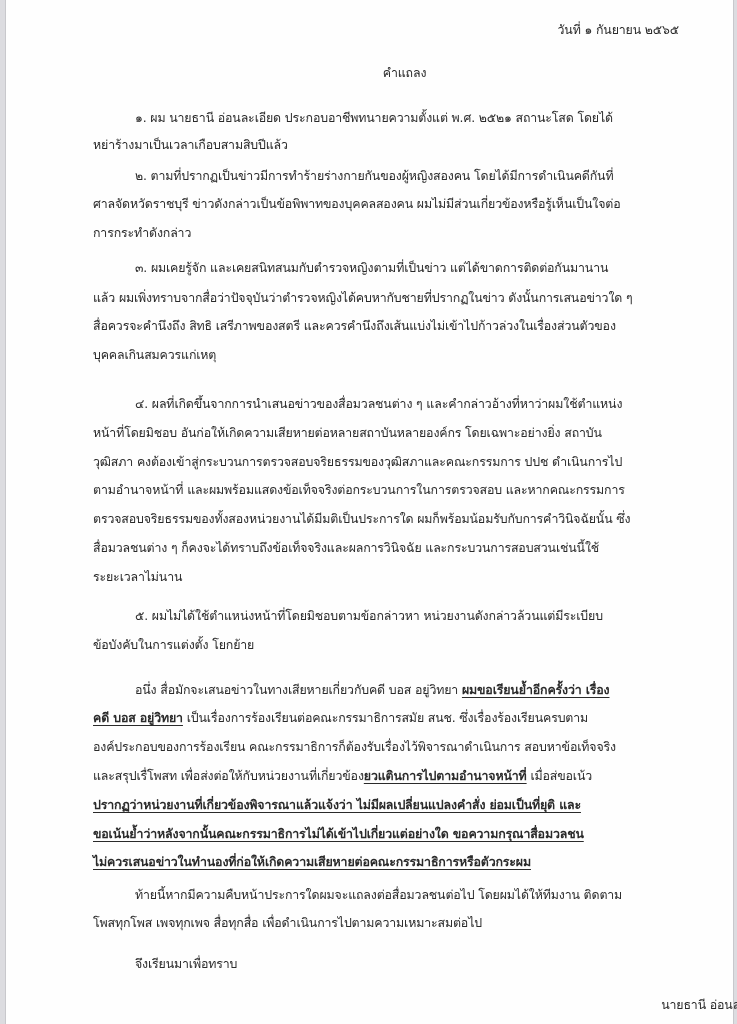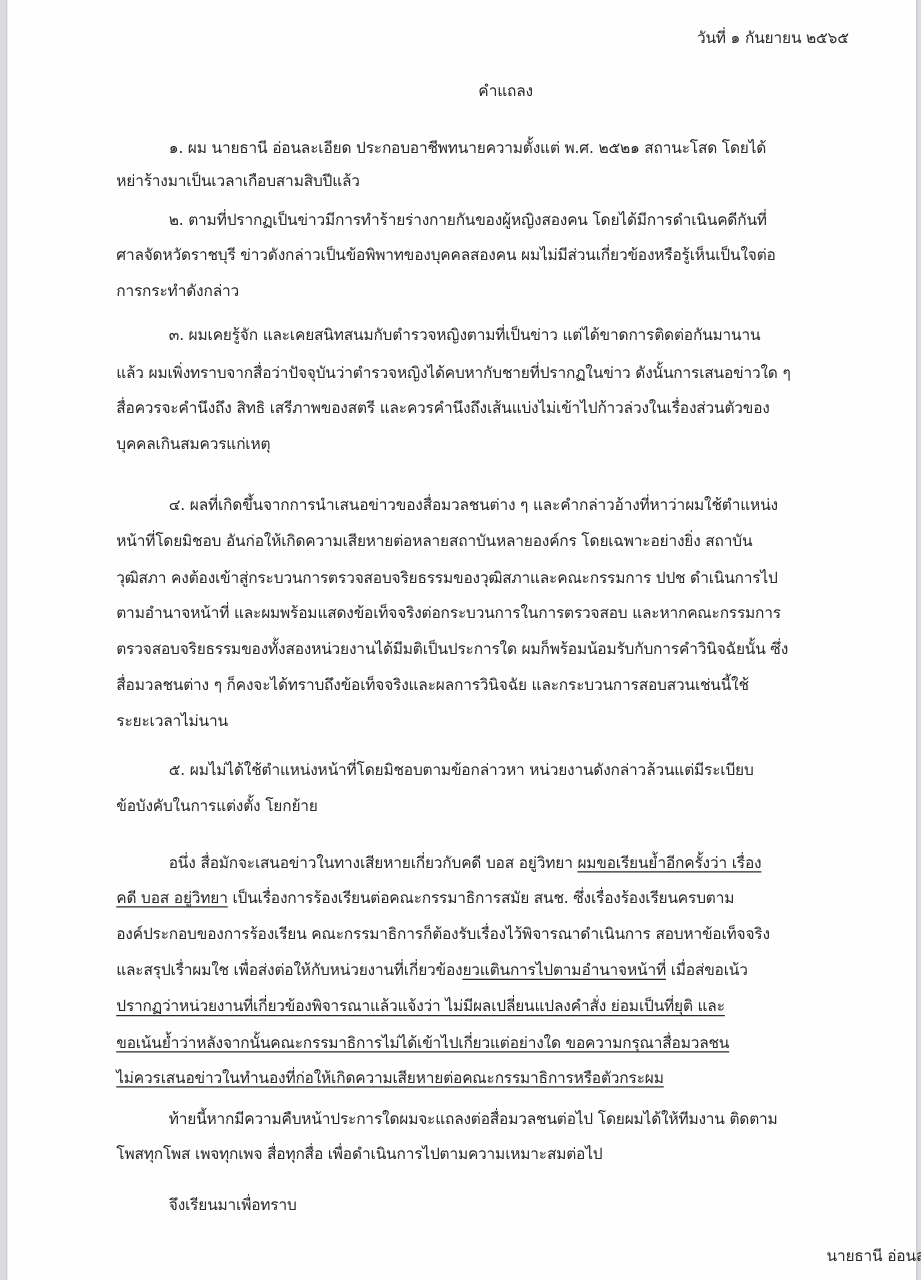--- a/index.html
+++ b/index.html
@@ -15,21 +15,21 @@
   .page { position: absolute; left: 6px; top: 0; width: 727px; height: 1024px; background: #fefefe; }
   .line {
     position: absolute; left: 0; width: 737px;
     font-size: 12.4px; line-height: 18px; white-space: nowrap;
     letter-spacing: -0.15px;
   }
   .date { text-align: right; right: 58px; left: auto; width: auto; }
   .center { text-align: center; left: 0; width: 737px; padding-left: 36px; }
   .indent { padding-left: 135px; }
   .flush { padding-left: 93px; }
-  b.u { font-weight: normal; text-decoration: underline; text-underline-offset: 3px; }
+  b.u { font-weight: bold; text-decoration: underline; text-underline-offset: 3px; }
 </style>
 </head>
 <body>
 
 <div class="edge-left"></div>
 <div class="page"></div>
 <div class="edge-right"></div>
 
 <div class="line date" style="top:21px;">วันที่ ๑ กันยายน ๒๕๖๕</div>
 <div class="line center" style="top:64px;">คำแถลง</div>
@@ -58,21 +58,21 @@
 <div class="line flush" style="top:636px;">ข้อบังคับในการแต่งตั้ง โยกย้าย</div>
 
 <div class="line indent" style="top:681px;">
   <span>อนึ่ง สื่อมักจะเสนอข่าวในทางเสียหายเกี่ยวกับคดี บอส อยู่วิทยา </span><b class="u">ผมขอเรียนย้ำอีกครั้งว่า เรื่อง</b>
 </div>
 <div class="line flush" style="top:709px;">
   <b class="u">คดี บอส อยู่วิทยา</b><span> เป็นเรื่องการร้องเรียนต่อคณะกรรมาธิการสมัย สนช. ซึ่งเรื่องร้องเรียนครบตาม</span>
 </div>
 <div class="line flush" style="top:738px;">องค์ประกอบของการร้องเรียน คณะกรรมาธิการก็ต้องรับเรื่องไว้พิจารณาดำเนินการ สอบหาข้อเท็จจริง</div>
 <div class="line flush" style="top:767px;">
-  <span>และสรุปเรื่าผมใช เพื่อส่งต่อให้กับหน่วยงานที่เกี่ยวข้อง</span><b class="u">ยวแตินการไปตามอำนาจหน้าที่</b><span> เมื่อส่ขอเน้ว</span>
+  <span>และสรุปเรื่โพสท เพื่อส่งต่อให้กับหน่วยงานที่เกี่ยวข้อง</span><b class="u">ยวแตินการไปตามอำนาจหน้าที่</b><span> เมื่อส่ขอเน้ว</span>
 </div>
 <div class="line flush" style="top:796px;">
   <b class="u">ปรากฏว่าหน่วยงานที่เกี่ยวข้องพิจารณาแล้วแจ้งว่า ไม่มีผลเปลี่ยนแปลงคำสั่ง ย่อมเป็นที่ยุติ และ</b>
 </div>
 <div class="line flush" style="top:825px;">
   <b class="u">ขอเน้นย้ำว่าหลังจากนั้นคณะกรรมาธิการไม่ได้เข้าไปเกี่ยวแต่อย่างใด ขอความกรุณาสื่อมวลชน</b>
 </div>
 <div class="line flush" style="top:853px;">
   <b class="u">ไม่ควรเสนอข่าวในทำนองที่ก่อให้เกิดความเสียหายต่อคณะกรรมาธิการหรือตัวกระผม</b>
 </div>

